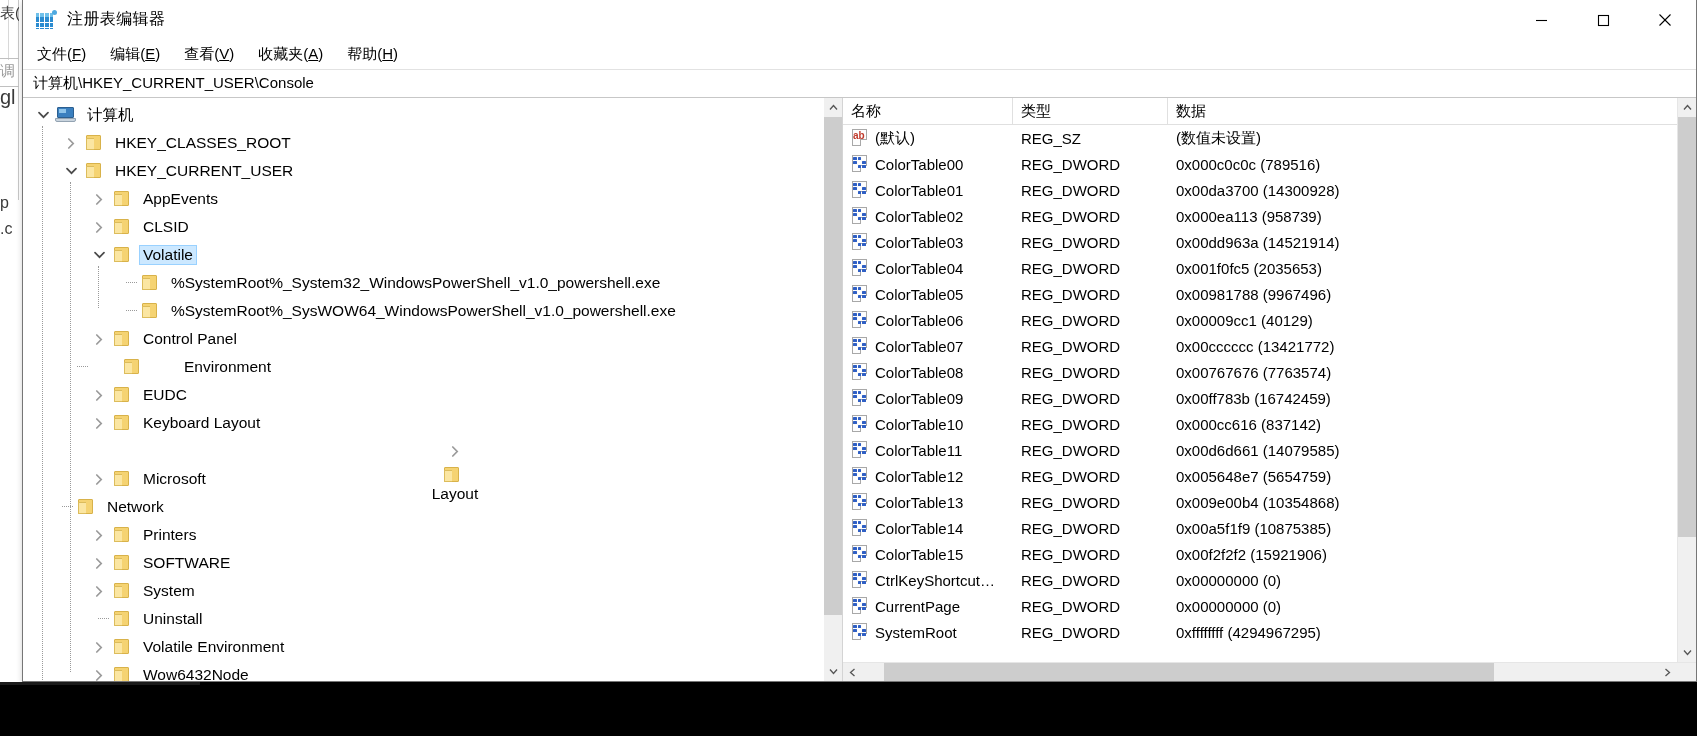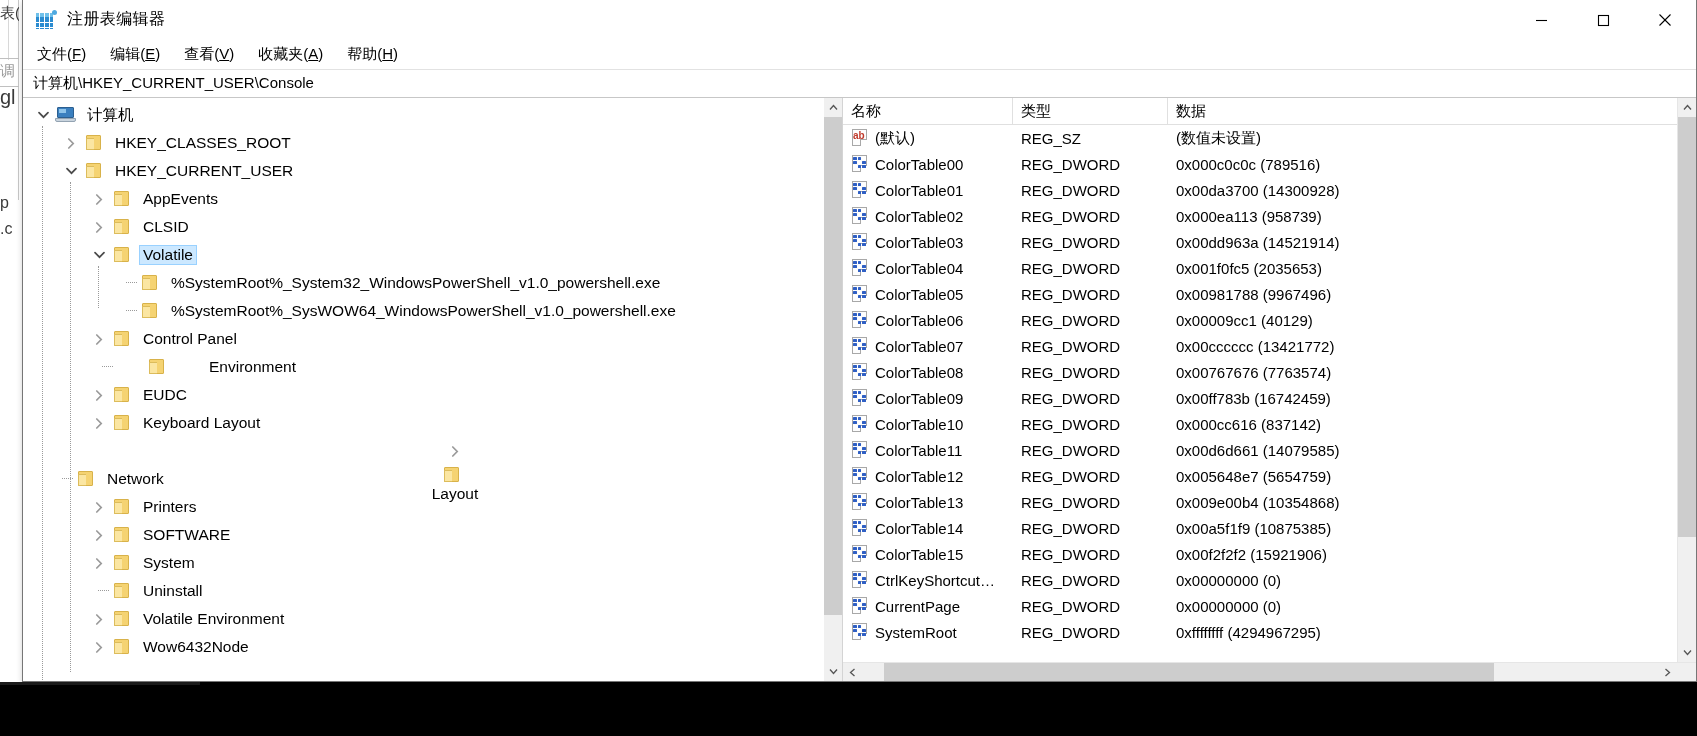--- a/index.html
+++ b/index.html
@@ -524,21 +524,21 @@
               <svg width="8" height="11" viewBox="0 0 8 11">
                 <polyline points="1.8,1 6.2,5.5 1.8,10" fill="none" stroke="#9a9a9a" stroke-width="1.7" stroke-linecap="round"></polyline>
               </svg>
             </div>
             <div class="folder">
               <div class="f-back"></div>
               <div class="f-front"></div>
             </div>
             <span class="tlabel">Control Panel</span>
           </div>
-          <div class="tnode" style="padding-left: 68px; gap: 31px;">
+          <div class="tnode" style="padding-left: 43px; gap: 31px;">
             <div class="dashline"></div>
             <div class="folder">
               <div class="f-back"></div>
               <div class="f-front"></div>
             </div>
             <span class="tlabel">Environment</span>
           </div>
           <div class="tnode" style="padding-left: 64px;">
             <div class="twist">
               <svg width="8" height="11" viewBox="0 0 8 11">
@@ -567,20 +567,32 @@
             <div class="twist">
               <svg width="8" height="11" viewBox="0 0 8 11">
                 <polyline points="1.8,1 6.2,5.5 1.8,10" fill="none" stroke="#9a9a9a" stroke-width="1.7" stroke-linecap="round"></polyline>
               </svg>
             </div>
             <div class="folder">
               <div class="f-back"></div>
               <div class="f-front"></div>
             </div>
             <span class="tlabel">Layout</span>
+          </div>
+          <div class="tnode" style="padding-left: 64px;">
+            <div class="twist">
+              <svg width="8" height="11" viewBox="0 0 8 11">
+                <polyline points="1.8,1 6.2,5.5 1.8,10" fill="none" stroke="#9a9a9a" stroke-width="1.7" stroke-linecap="round"></polyline>
+              </svg>
+            </div>
+            <div class="folder">
+              <div class="f-back"></div>
+              <div class="f-front"></div>
+            </div>
+            <span class="tlabel">Microsoft</span>
           </div>
           <div class="tnode" style="padding-left: 28px;">
             <div class="dashline"></div>
             <div class="folder">
               <div class="f-back"></div>
               <div class="f-front"></div>
             </div>
             <span class="tlabel">Network</span>
           </div>
           <div class="tnode" style="padding-left: 64px;">

